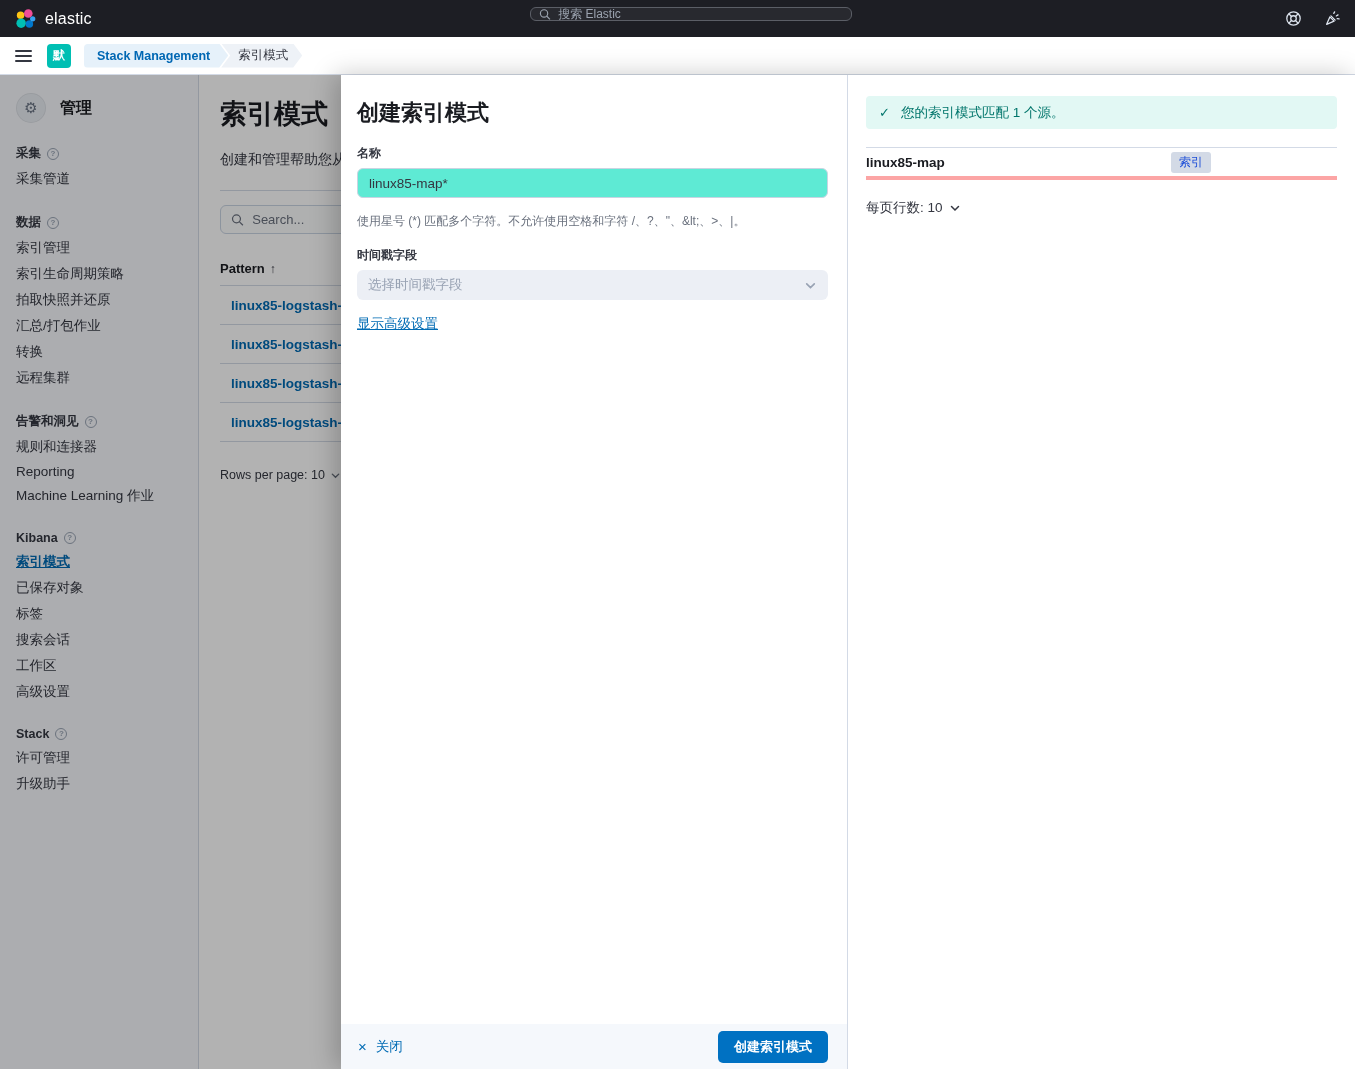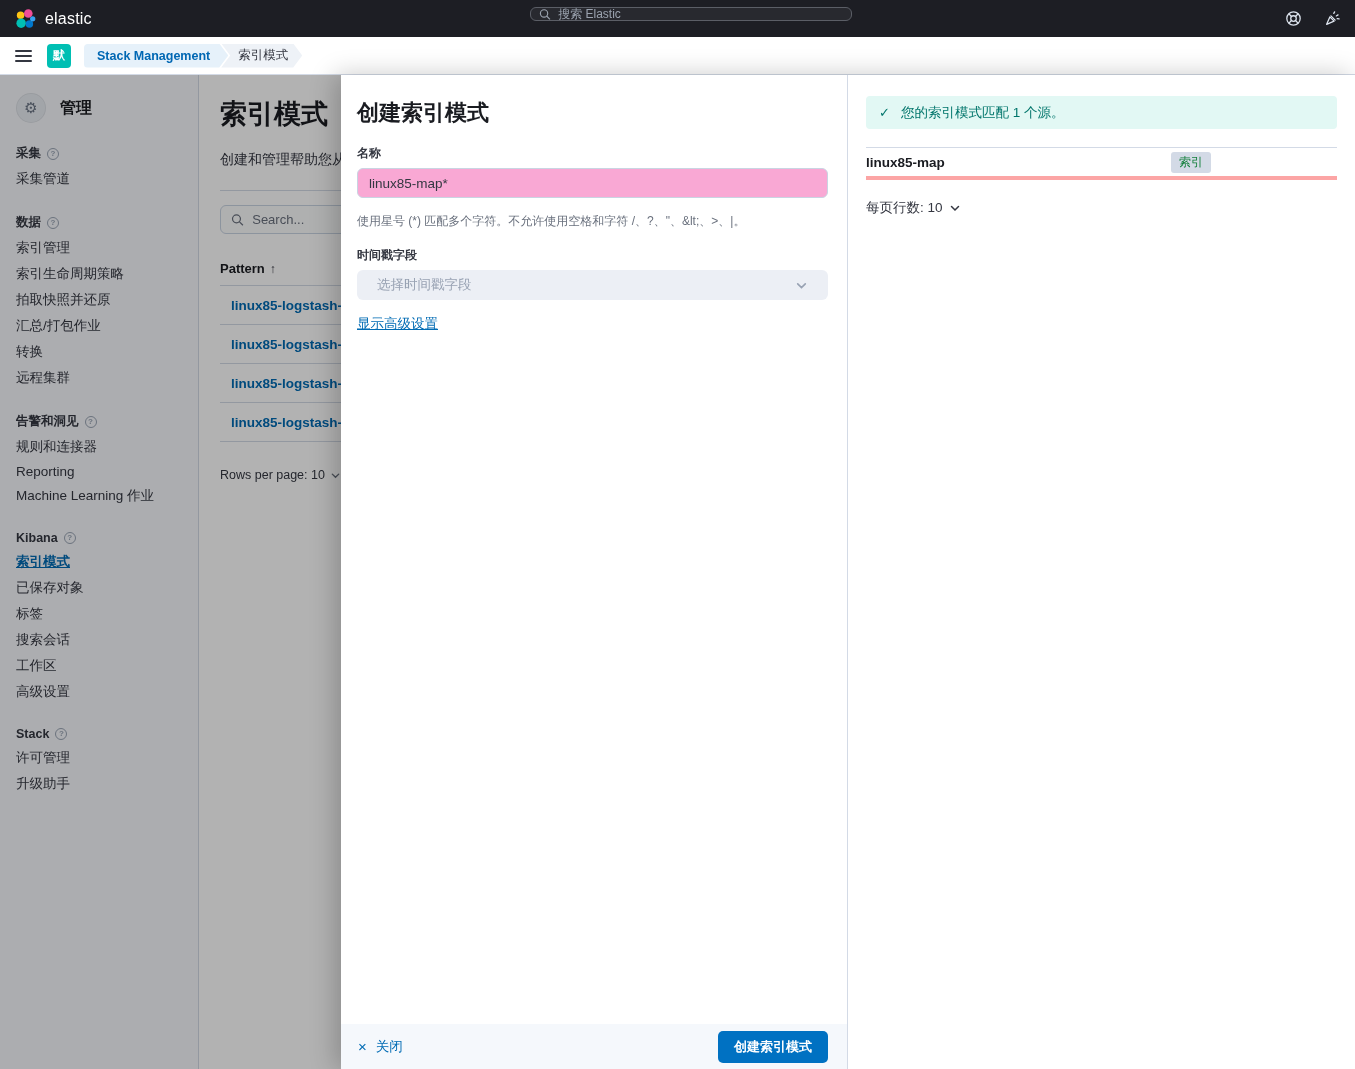--- a/index.html
+++ b/index.html
@@ -53,35 +53,35 @@
   .p-row a { color:#006bb4; font-size:13.5px; font-weight:600; text-decoration:none; white-space:nowrap; cursor:pointer; }
   .rows-per-page { margin-top:26px; display:flex; align-items:center; gap:5px; font-size:12.5px; color:#343741; cursor:pointer; }
 
   
   .overlay { position:absolute; top:75px; left:0; right:0; bottom:0; background:rgba(0,0,0,.30); z-index:6; }
   .flyout { position:absolute; top:75px; left:341px; right:0; bottom:0; background:#fff; z-index:10; box-shadow:-6px 0 24px rgba(0,0,0,.22); }
   .fly-left { position:absolute; left:0; top:0; width:506px; bottom:0; }
   .fly-body { padding:23px 19px 0 16px; }
   .fly-title { font-size:22px; font-weight:700; color:#1a1c21; }
   .form-label { font-size:12px; font-weight:700; color:#343741; margin:17px 0 6px; }
-  .text-input { width:100%; height:30px; background:#f9a8d4; border:1px solid #c9d4e2; border-radius:6px; padding:0 11px; font-size:13.5px; color:#343741; font-family:inherit; outline:none; }
+  .text-input { width:100%; height:30px; background:#5eead4; border:1px solid #c9d4e2; border-radius:6px; padding:0 11px; font-size:13.5px; color:#343741; font-family:inherit; outline:none; }
   .help-text { font-size:12px; color:#69707d; margin-top:15px; }
-  .select { height:30px; background:#eceff5; border-radius:6px; display:flex; align-items:center; justify-content:space-between; padding:0 20px; color:#98a2b3; font-size:13.5px; cursor:default; }
+  .select { height:30px; background:#eceff5; border-radius:6px; display:flex; align-items:center; justify-content:space-between; padding:0 11px; color:#98a2b3; font-size:13.5px; cursor:default; }
   .adv-link { display:inline-block; margin-top:15px; color:#006bb4; font-size:13.5px; font-weight:500; text-decoration:underline; cursor:pointer; }
   .fly-footer { position:absolute; left:0; right:0; bottom:0; height:45px; background:#f5f8fc; display:flex; align-items:center; justify-content:space-between; padding:0 19px 0 17px; }
   .close-link { display:flex; align-items:center; gap:9px; color:#006bb4; font-size:13.5px; cursor:pointer; }
   .close-x { font-size:15px; line-height:1; }
   .submit-btn { background:#0071c2; color:#fff; border:none; border-radius:5px; height:32px; padding:0 16px; font-size:13px; font-weight:600; font-family:inherit; cursor:pointer; }
 
   .fly-right { position:absolute; left:506px; right:0; top:0; bottom:0; border-left:1px solid #d3dae6; padding:21px 18px 0; }
   .callout { height:33px; background:#e2f8f4; border-radius:4px; display:flex; align-items:center; gap:11px; padding:0 13px; color:#00756b; font-size:13.5px; }
   .callout .check { font-size:13px; }
   .preview-row { margin-top:18px; height:33px; border-top:1px solid #d3dae6; border-bottom:4px solid #fca5a5; display:flex; align-items:center; }
   .src-name { width:305px; font-size:13.5px; font-weight:700; color:#1a1c21; }
-  .badge { background:#d3dae6; color:#15803d; font-size:12px; padding:2px 8px; border-radius:3px; }
+  .badge { background:#d3dae6; color:#1d4ed8; font-size:12px; padding:2px 8px; border-radius:3px; }
   .per-page { margin-top:19px; display:flex; align-items:center; gap:6px; font-size:13.5px; color:#343741; cursor:pointer; }
   .chev { display:inline-flex; color:#69707d; }
 </style>
 </head>
 <body>
 
 <div class="app">
 
   <div class="top-bar">
     <div class="logo">

